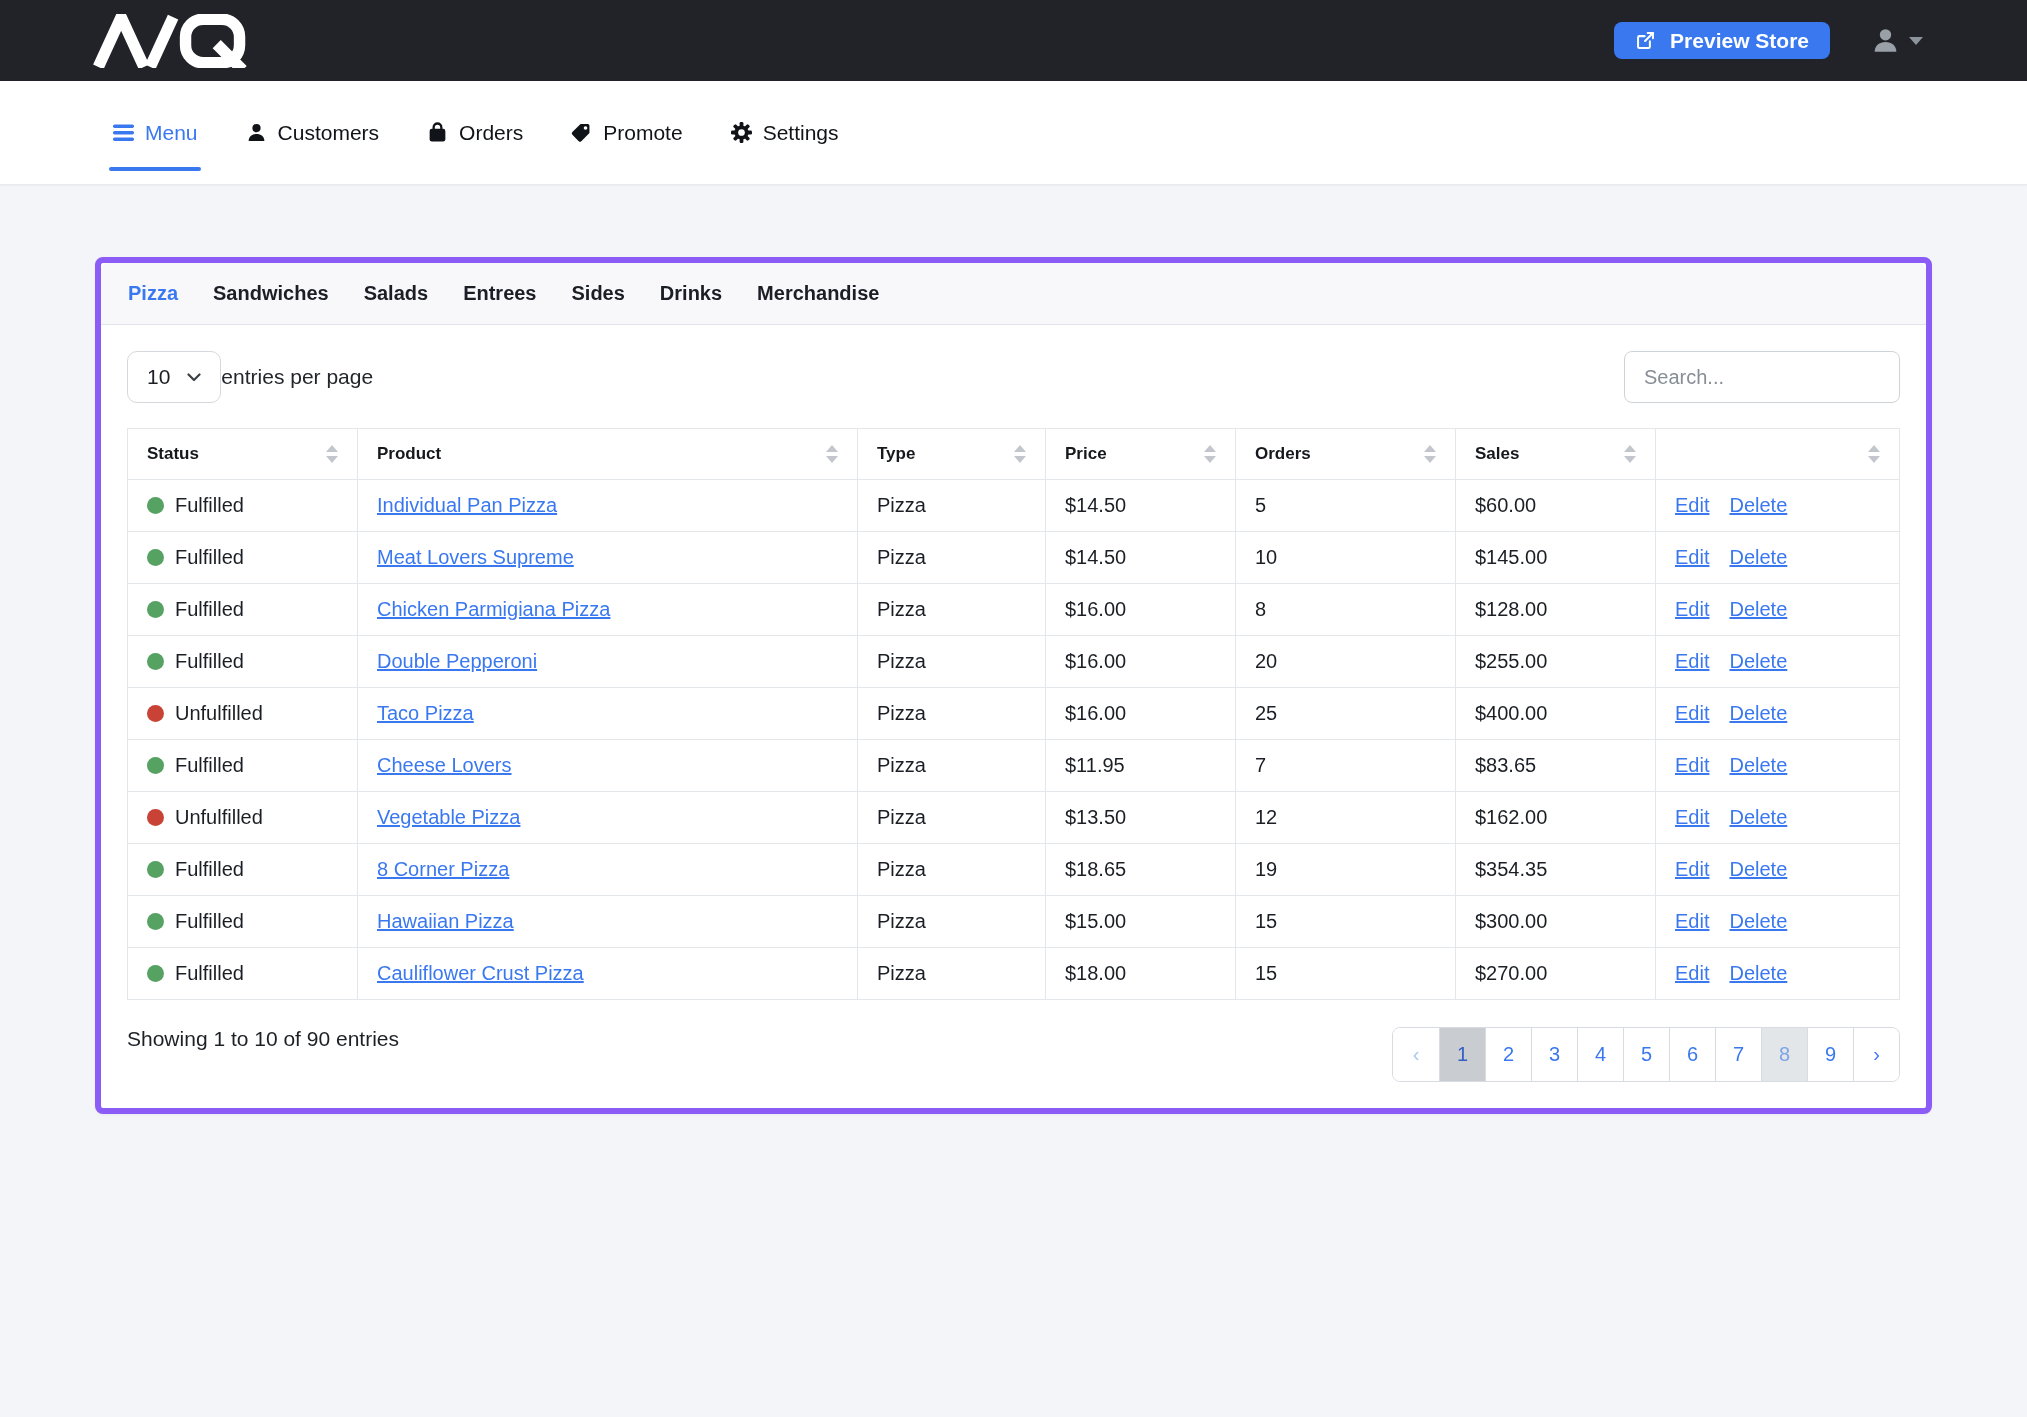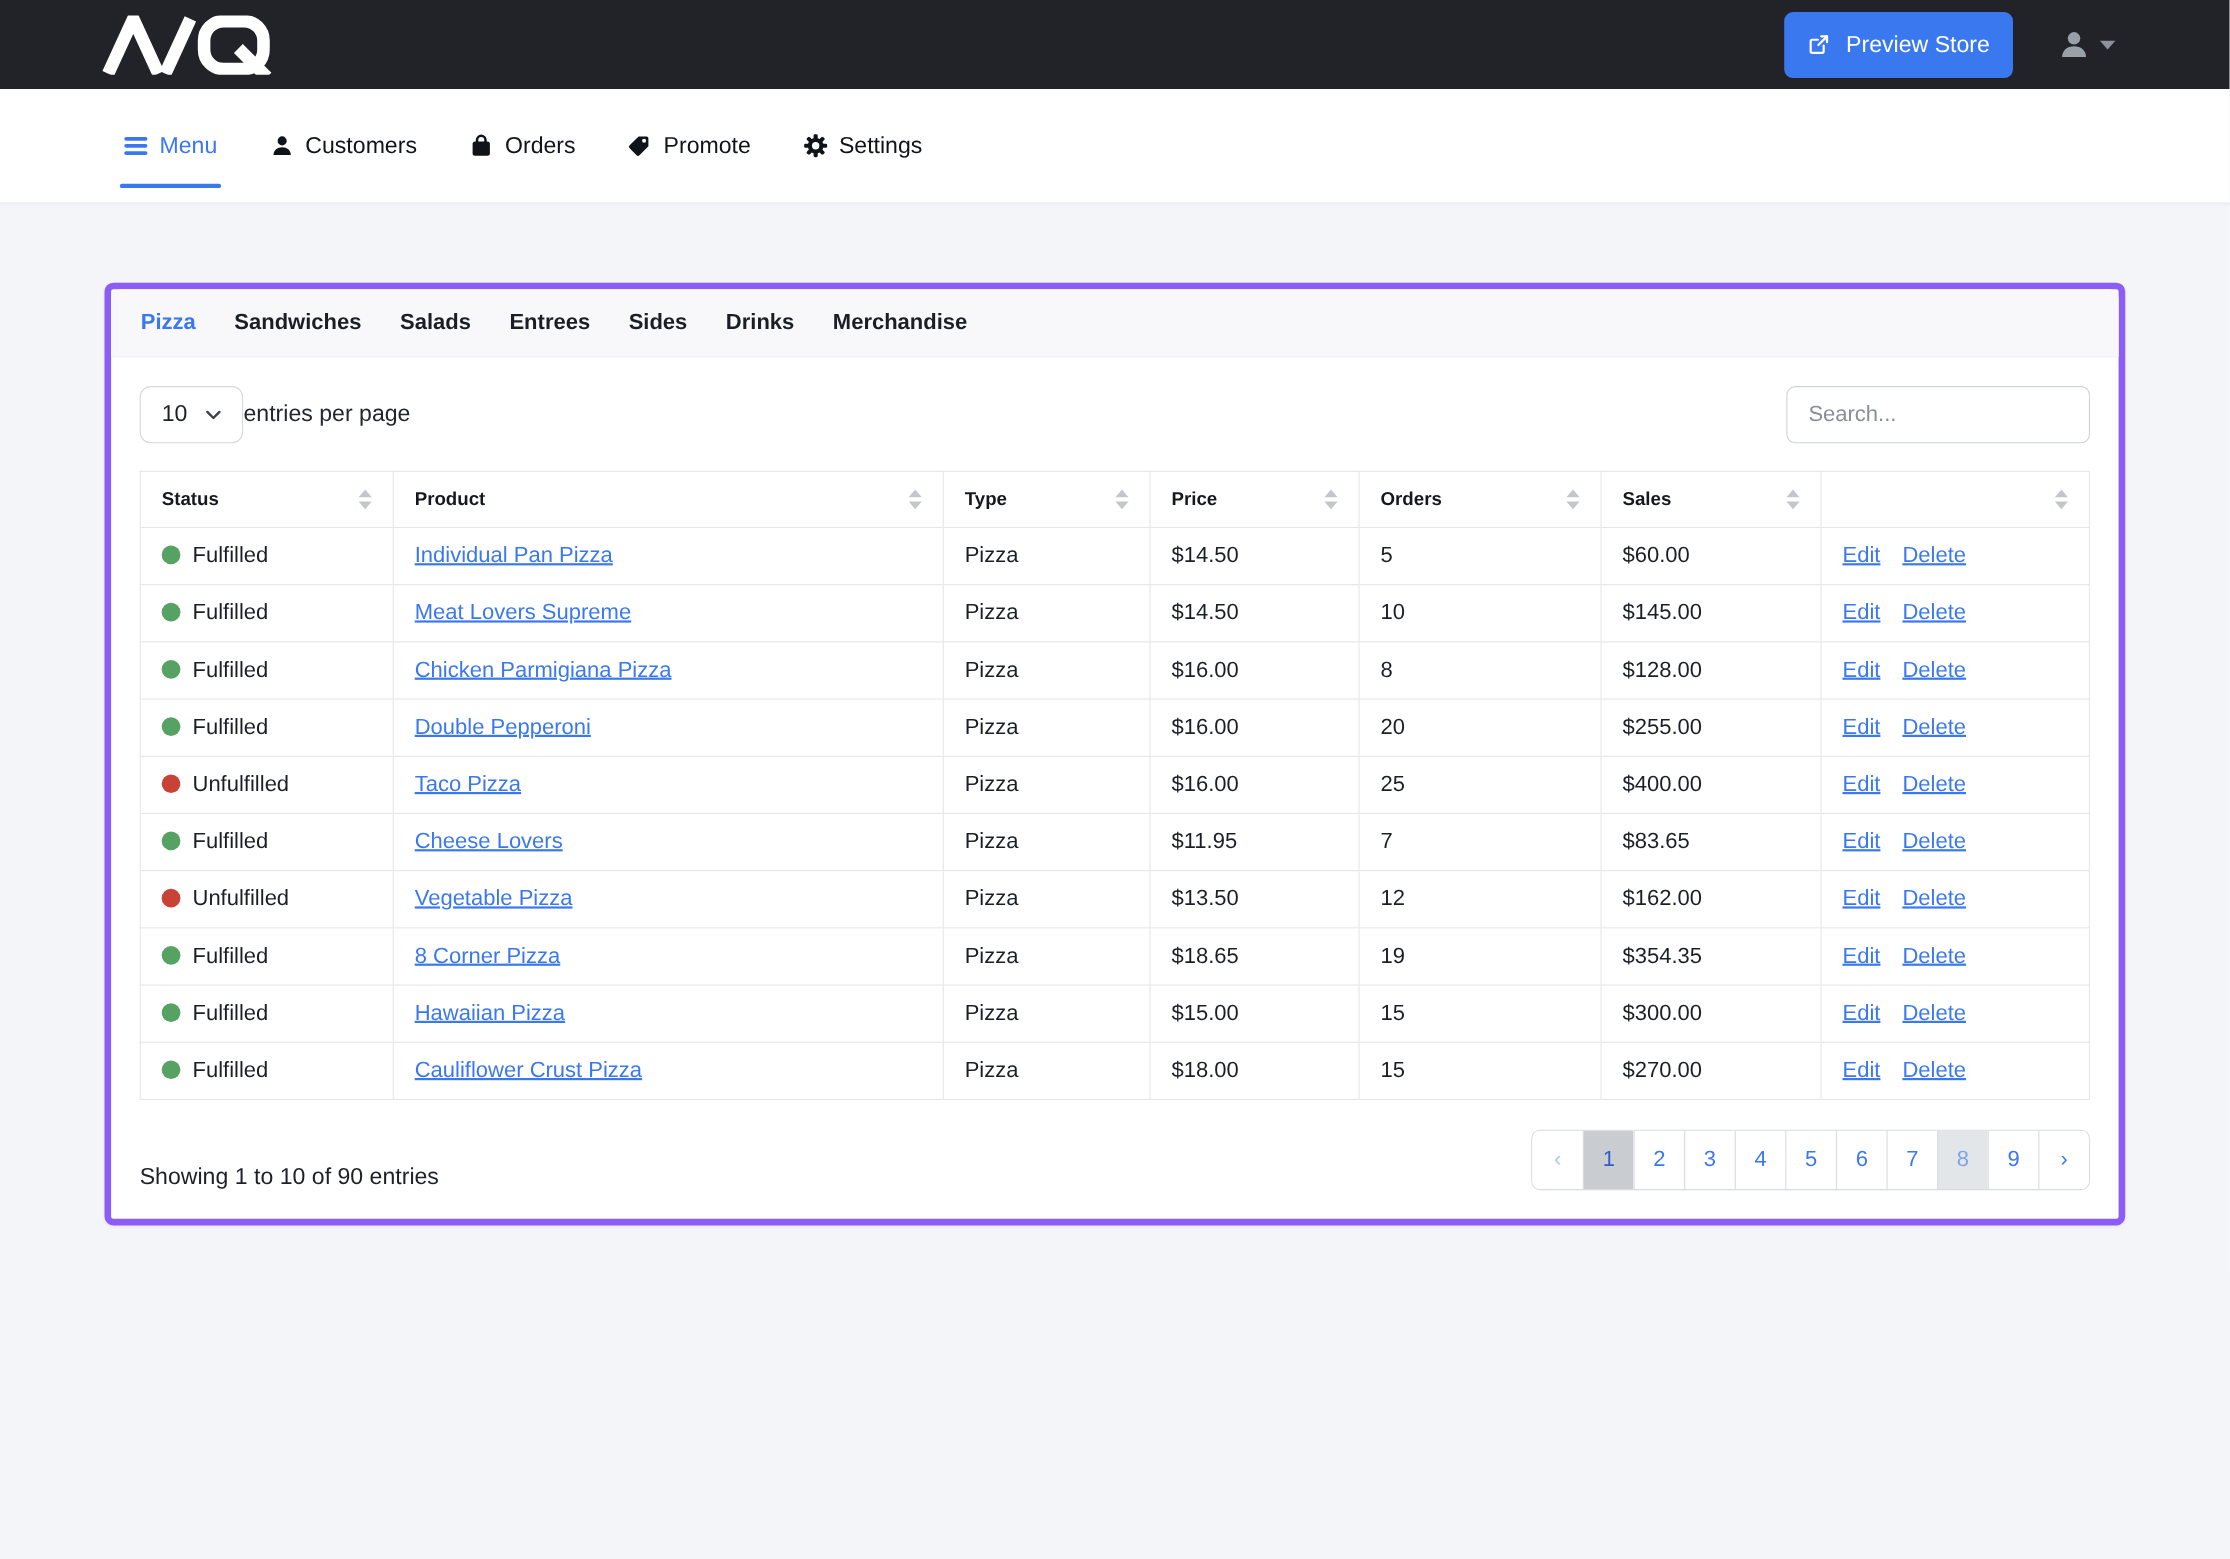--- a/index.html
+++ b/index.html
@@ -17,21 +17,21 @@
   .topbar{
     height:81px;background:var(--navbar);
     display:flex;align-items:center;
     padding:0 104px 0 92px;
   }
   .logo{display:flex;align-items:center;}
   .topbar-spacer{flex:1;}
   .btn-preview{
     display:flex;align-items:center;gap:14px;
     background:var(--accent);color:#fff;border:none;border-radius:8px;
-    height:60px;padding:0 21px;font-size:21px;font-weight:400;
+    height:37px;padding:0 21px;font-size:21px;font-weight:700;
     font-family:"Liberation Sans",sans-serif;cursor:pointer;
   }
   .user-menu{display:flex;align-items:center;gap:8px;margin-left:40px;cursor:pointer;color:#989ea6;}
   .caret-down{width:0;height:0;border-left:7px solid transparent;border-right:7px solid transparent;border-top:8px solid #8d939b;}
   
   .subnav{
     background:#fff;height:104px;
     display:flex;align-items:center;gap:47px;
     padding:0 112px;border-bottom:1px solid #e9eaee;
     box-shadow:0 1px 2px rgba(20,25,35,.04);
@@ -83,21 +83,21 @@
   .sort{display:flex;flex-direction:column;align-items:center;cursor:pointer;}
   .sort i{display:block;width:0;height:0;border-left:6px solid transparent;border-right:6px solid transparent;}
   .sort .up{border-bottom:7px solid #c3c7cd;margin-bottom:4px;}
   .sort .down{border-top:7px solid #c3c7cd;}
   .dot{display:inline-block;width:17px;height:17px;border-radius:50%;margin-right:11px;vertical-align:-2px;}
   .dot.green{background:var(--green);}
   .dot.red{background:var(--red);}
   a.link{color:var(--accent);text-decoration:underline;cursor:pointer;}
   .actions a.link{margin-right:20px;}
   
-  .table-footer{display:flex;align-items:flex-end;justify-content:space-between;margin-top:27px;}
+  .table-footer{display:flex;align-items:flex-start;justify-content:space-between;margin-top:27px;}
   .summary{font-size:21px;color:#1d2126;}
   .pagination{display:flex;border:1px solid #d8dbdf;border-radius:8px;overflow:hidden;background:#fff;}
   .page{
     min-width:46px;height:53px;padding:0 6px;
     display:flex;align-items:center;justify-content:center;
     font-size:20px;color:var(--accent);border-left:1px solid #d8dbdf;cursor:pointer;
     text-decoration:none;background:#fff;
   }
   .page:first-child{border-left:none;}
   .page.prev{color:#a9c7f5;}

